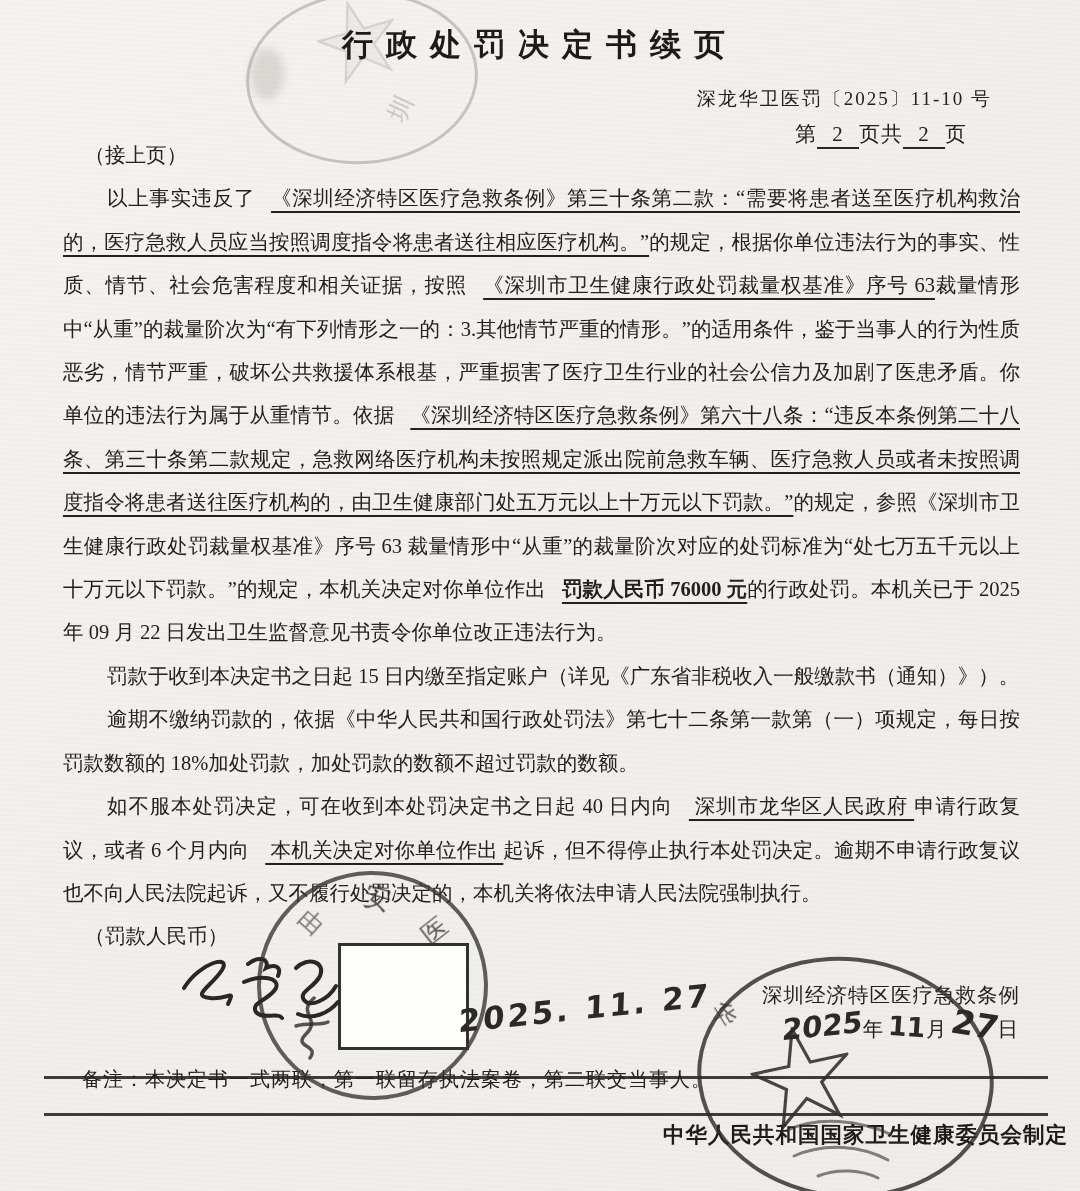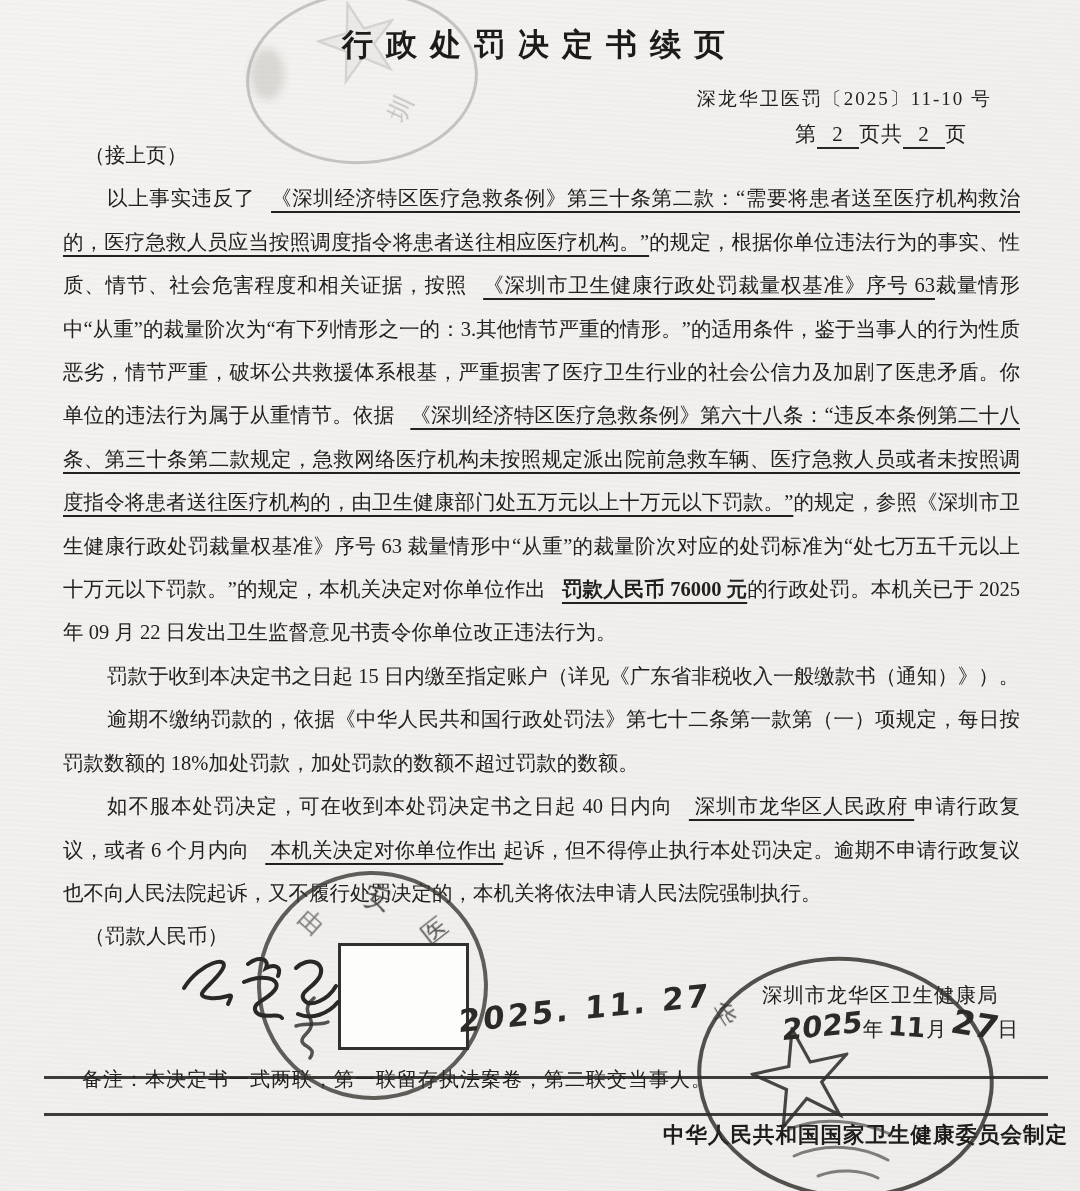--- a/index.html
+++ b/index.html
@@ -161,21 +161,21 @@
     </g>
   </svg>
   <svg class="scribble-svg" width="56" height="72" viewBox="0 0 56 72">
     <g fill="none" stroke="rgba(45,43,40,0.8)" stroke-width="3.5" stroke-linecap="round">
       <path d="M32,6 C14,22 40,26 24,42 C10,56 38,52 28,66"></path>
       <path d="M14,34 C26,30 38,34 46,30"></path>
     </g>
   </svg>
   <div class="left-date hand">2025. 11. 27</div>
 
-  <div class="agency">深圳市龙华区卫生健康局</div>
+  <div class="agency">深圳经济特区医疗急救条例</div>
   <div class="right-date">
     <span class="hand hy">2025</span><span>年</span>
     <span class="hand hm">11</span><span>月</span>
     <span class="hand hd">27</span><span>日</span>
   </div>
   <div class="stamp-ellipse stamp-right"></div>
   <svg class="star-right" width="100" height="100" viewBox="0 0 100 100">
     <polygon points="50,2 61,38 98,38 68,60 79,96 50,73 21,96 32,60 2,38 39,38" fill="none" stroke="rgba(48,46,42,0.88)" stroke-width="3.2"></polygon>
   </svg>
   <span class="stamp-glyph g-right-rim">华</span>

